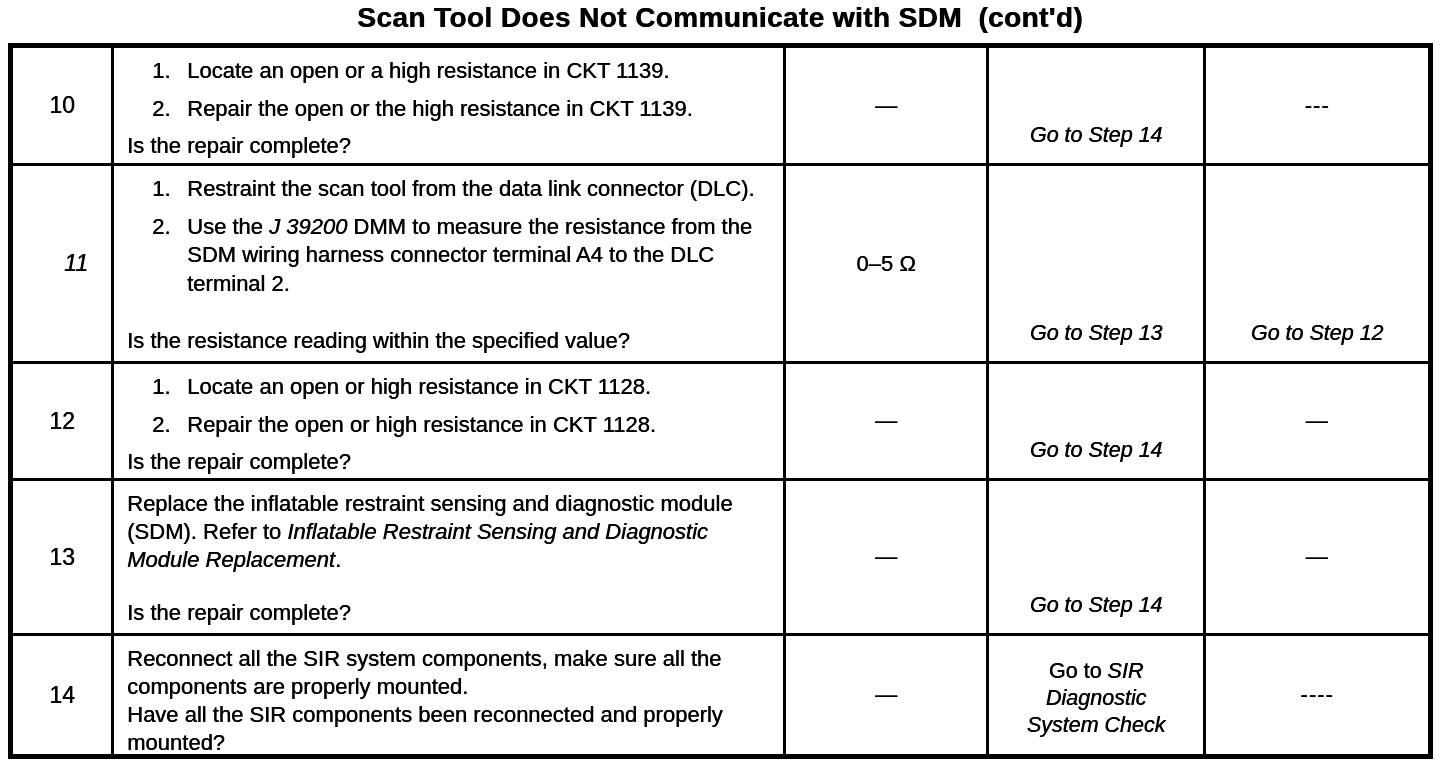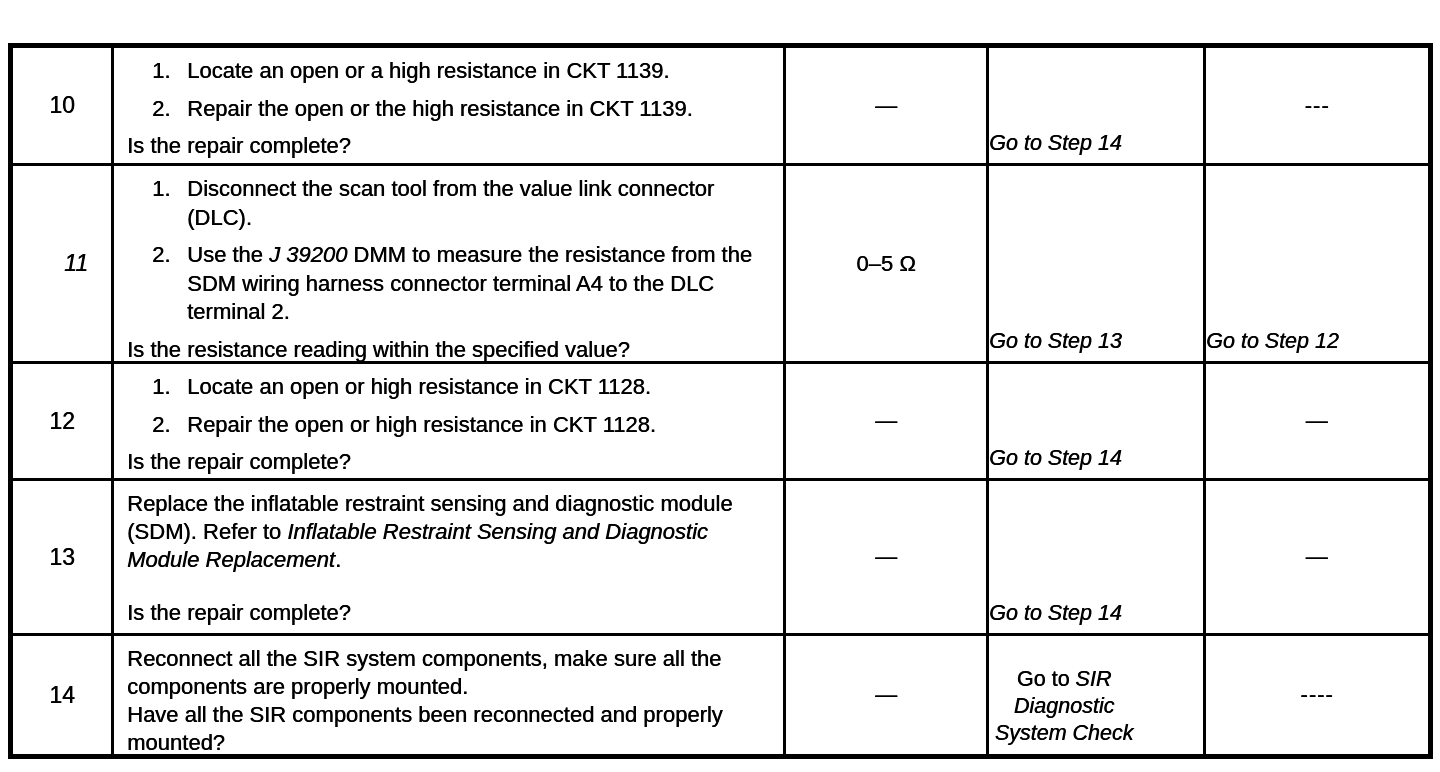--- a/index.html
+++ b/index.html
@@ -63,34 +63,35 @@
   .li .txt { flex: 1; }
   .para { font-size: 22px; line-height: 1.28; }
   .question { font-size: 22px; line-height: 1.26; }
   i, .it { }
 
   td.val-col { text-align: center; font-size: 22px; }
   td.dash-col { text-align: center; font-size: 22px; letter-spacing: 1px; }
 
   .yescell {
     display: flex; flex-direction: column;
-    justify-content: flex-end; align-items: flex-start;
-    box-sizing: border-box; padding-bottom: 7px;
+    justify-content: flex-end; align-items: center;
+    box-sizing: border-box; padding-bottom: 15px;
   }
   .goto { font-style: italic; font-size: 21.5px; white-space: nowrap; }
   .goto-wrap {
     font-size: 21.5px; max-width: 150px;
     text-align: center; line-height: 1.25;
   }
 </style>
 </head>
 <body>
 
 <div class="page">
 
+  <div class="title">Scan Tool Does Not Communicate with SDM&nbsp; (cont'd)</div>
 
   <table class="diag">
     <colgroup>
       <col class="c-step">
         <col class="c-act">
         <col class="c-val">
         <col class="c-yes">
         <col class="c-no">
     </colgroup>
 
@@ -130,21 +131,21 @@
 
     <tr>
       <td class="step-col ink">
         <span class="stepnum it">11</span>
       </td>
       <td>
         <div class="cellv cv11 ink">
           <div class="action-list">
             <div class="li">
               <span class="num">1.</span>
-              <span class="txt">Disconnect the scan tool from the value link connector (DLC).</span>
+              <span class="txt">Restraint the scan tool from the data link connector (DLC).</span>
             </div>
             <div class="li">
               <span class="num">2.</span>
               <span class="txt"><span>Use the </span><i>J 39200</i><span> DMM to measure the resistance from the SDM wiring harness connector terminal A4 to the DLC terminal 2.</span></span>
             </div>
           </div>
           <div class="question">Is the resistance reading within the specified value?</div>
         </div>
       </td>
       <td class="val-col ink">

